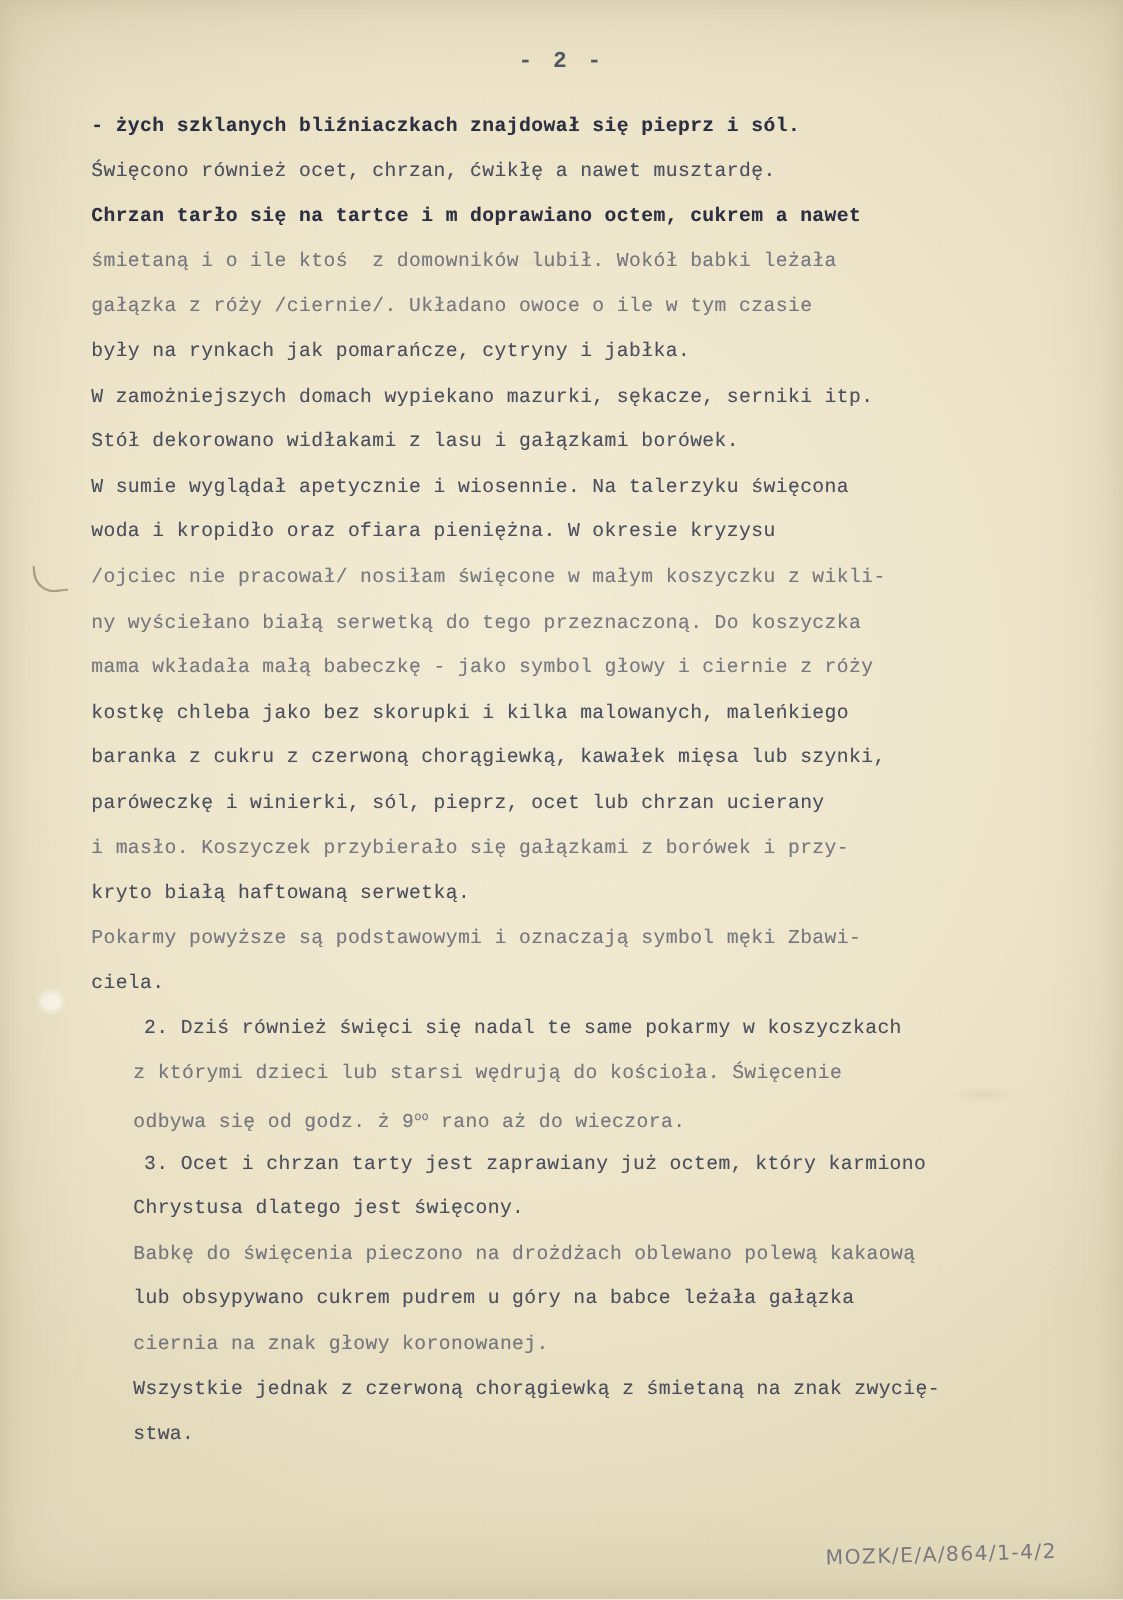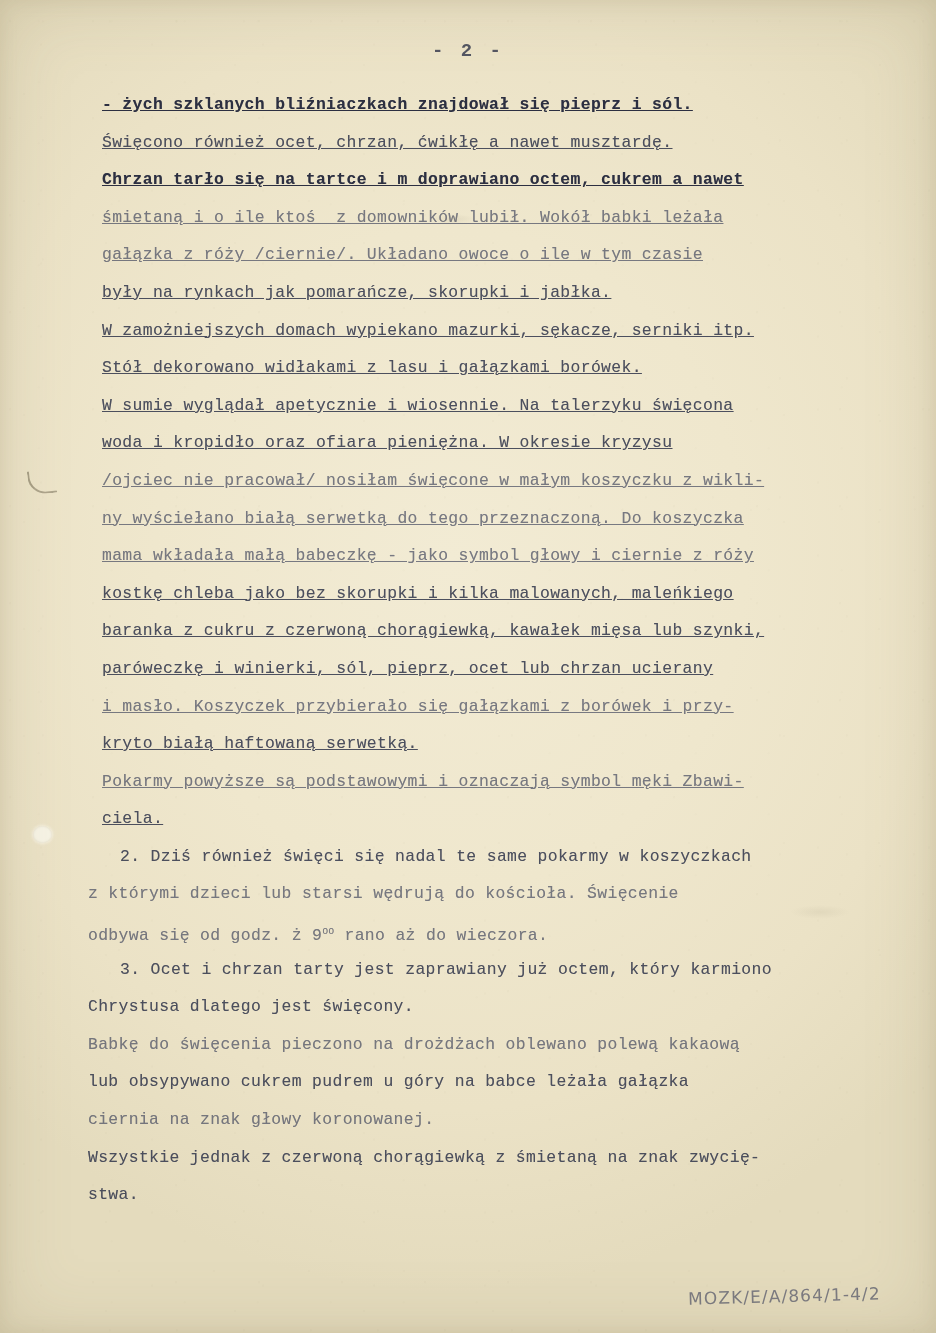--- a/index.html
+++ b/index.html
@@ -66,23 +66,23 @@
     position: relative;
     height: 37.6px;
     line-height: 37.6px;
     font-size: 16.4px;
     letter-spacing: .35px;
     white-space: pre;
     color: #2f3346;
     opacity: .88;
     text-shadow: 0 0 .6px rgba(60,64,86,.45);
   }
-  .line.ind-body   { padding-left: 102px; text-decoration: underline; }
+  .line.ind-body   { padding-left: 76px; }
   .line.ind-num    { padding-left: 120px; }
-  .line.ind-sub    { padding-left: 88px; }
+  .line.ind-sub    { padding-left: 111px; }
 
   
   .w-dark  { color: #22263a; opacity: .95; font-weight: 700; }
   .w-mid   { color: #32374c; opacity: .86; }
   .w-light { color: #454a60; opacity: .70; }
 
   .sup {
     font-size: 10px;
     vertical-align: super;
     letter-spacing: 0;
@@ -146,21 +146,21 @@
   <div id="grain"></div>
 
   <div id="page-number">-  2  -</div>
 
   <div id="body-text">
       <div class="line ind-body w-dark">- żych szklanych bliźniaczkach znajdował się pieprz i sól.</div>
       <div class="line ind-body w-mid">Święcono również ocet, chrzan, ćwikłę a nawet musztardę.</div>
       <div class="line ind-body w-dark">Chrzan tarło się na tartce i m doprawiano octem, cukrem a nawet</div>
       <div class="line ind-body w-light">śmietaną i o ile ktoś  z domowników lubił. Wokół babki leżała</div>
       <div class="line ind-body w-light">gałązka z róży /ciernie/. Układano owoce o ile w tym czasie</div>
-      <div class="line ind-body w-mid">były na rynkach jak pomarańcze, skorupki i jabłka.</div>
+      <div class="line ind-body w-mid">były na rynkach jak pomarańcze, cytryny i jabłka.</div>
       <div class="line ind-body w-mid">W zamożniejszych domach wypiekano mazurki, sękacze, serniki itp.</div>
       <div class="line ind-body w-mid">Stół dekorowano widłakami z lasu i gałązkami borówek.</div>
       <div class="line ind-body w-mid">W sumie wyglądał apetycznie i wiosennie. Na talerzyku święcona</div>
       <div class="line ind-body w-mid">woda i kropidło oraz ofiara pieniężna. W okresie kryzysu</div>
       <div class="line ind-body w-light">/ojciec nie pracował/ nosiłam święcone w małym koszyczku z wikli-</div>
       <div class="line ind-body w-light">ny wyściełano białą serwetką do tego przeznaczoną. Do koszyczka</div>
       <div class="line ind-body w-light">mama wkładała małą babeczkę - jako symbol głowy i ciernie z róży</div>
       <div class="line ind-body w-mid">kostkę chleba jako bez skorupki i kilka malowanych, maleńkiego</div>
       <div class="line ind-body w-mid">baranka z cukru z czerwoną chorągiewką, kawałek mięsa lub szynki,</div>
       <div class="line ind-body w-mid">paróweczkę i winierki, sól, pieprz, ocet lub chrzan ucierany</div>

